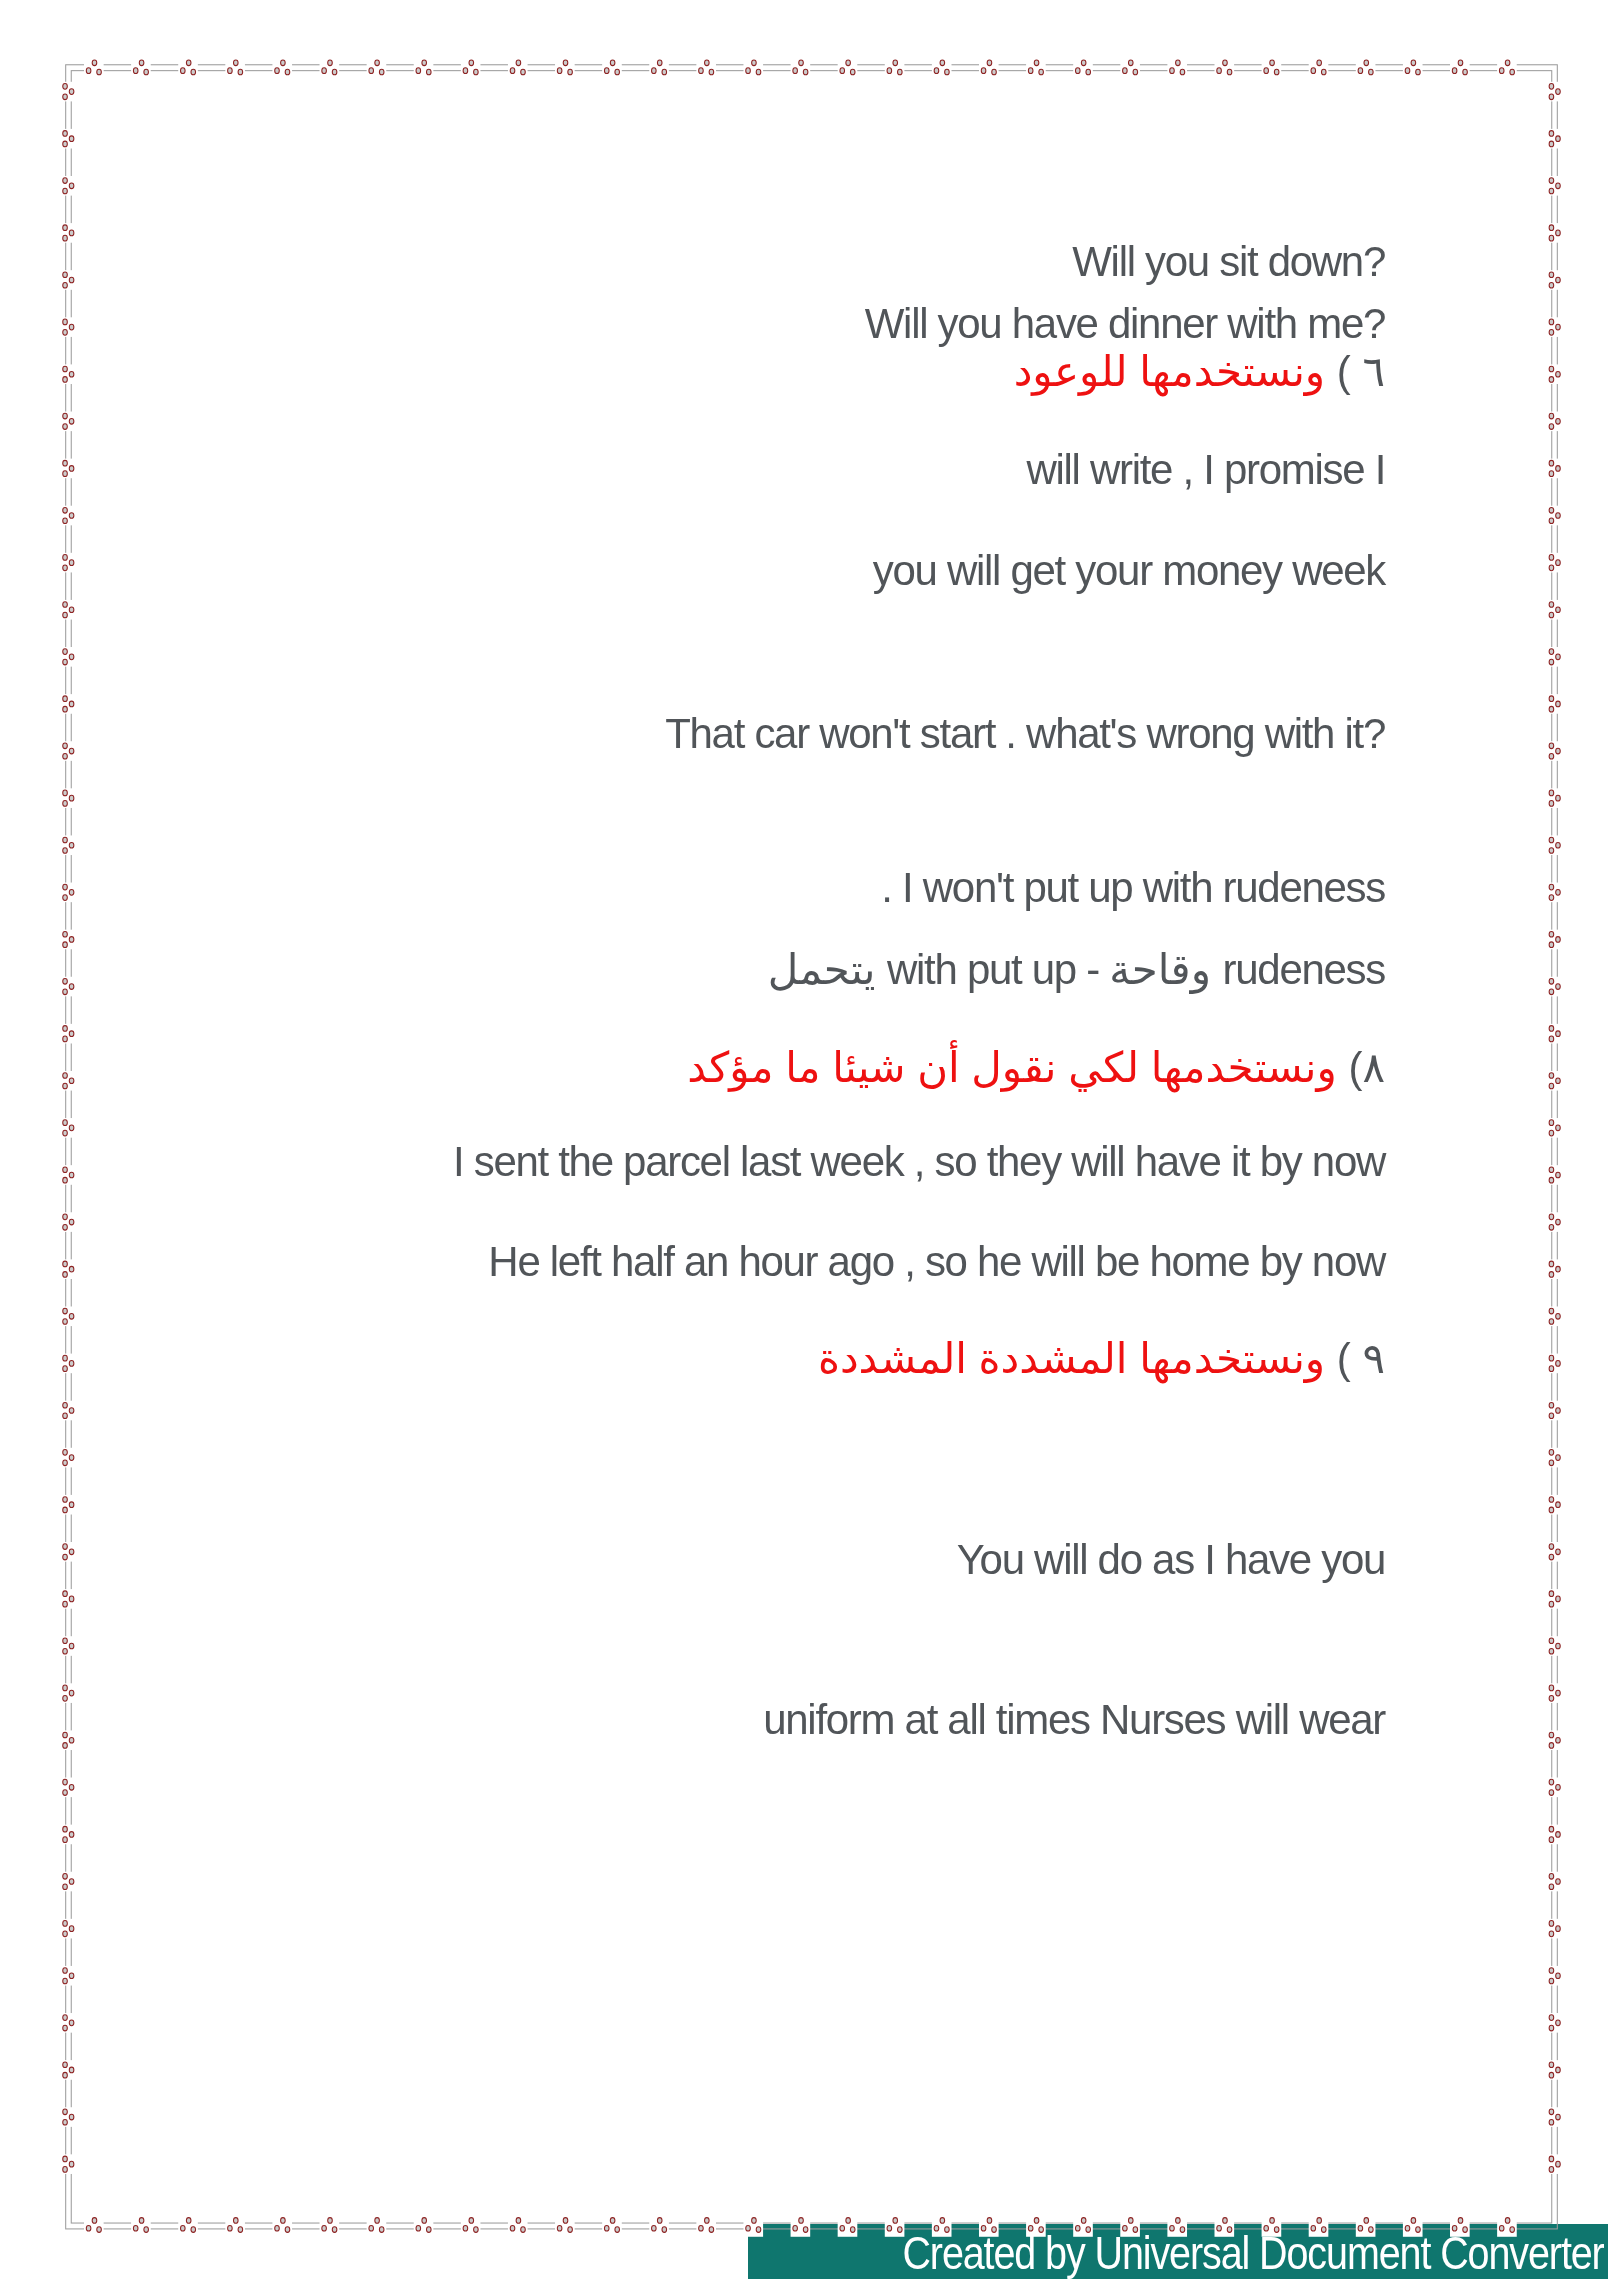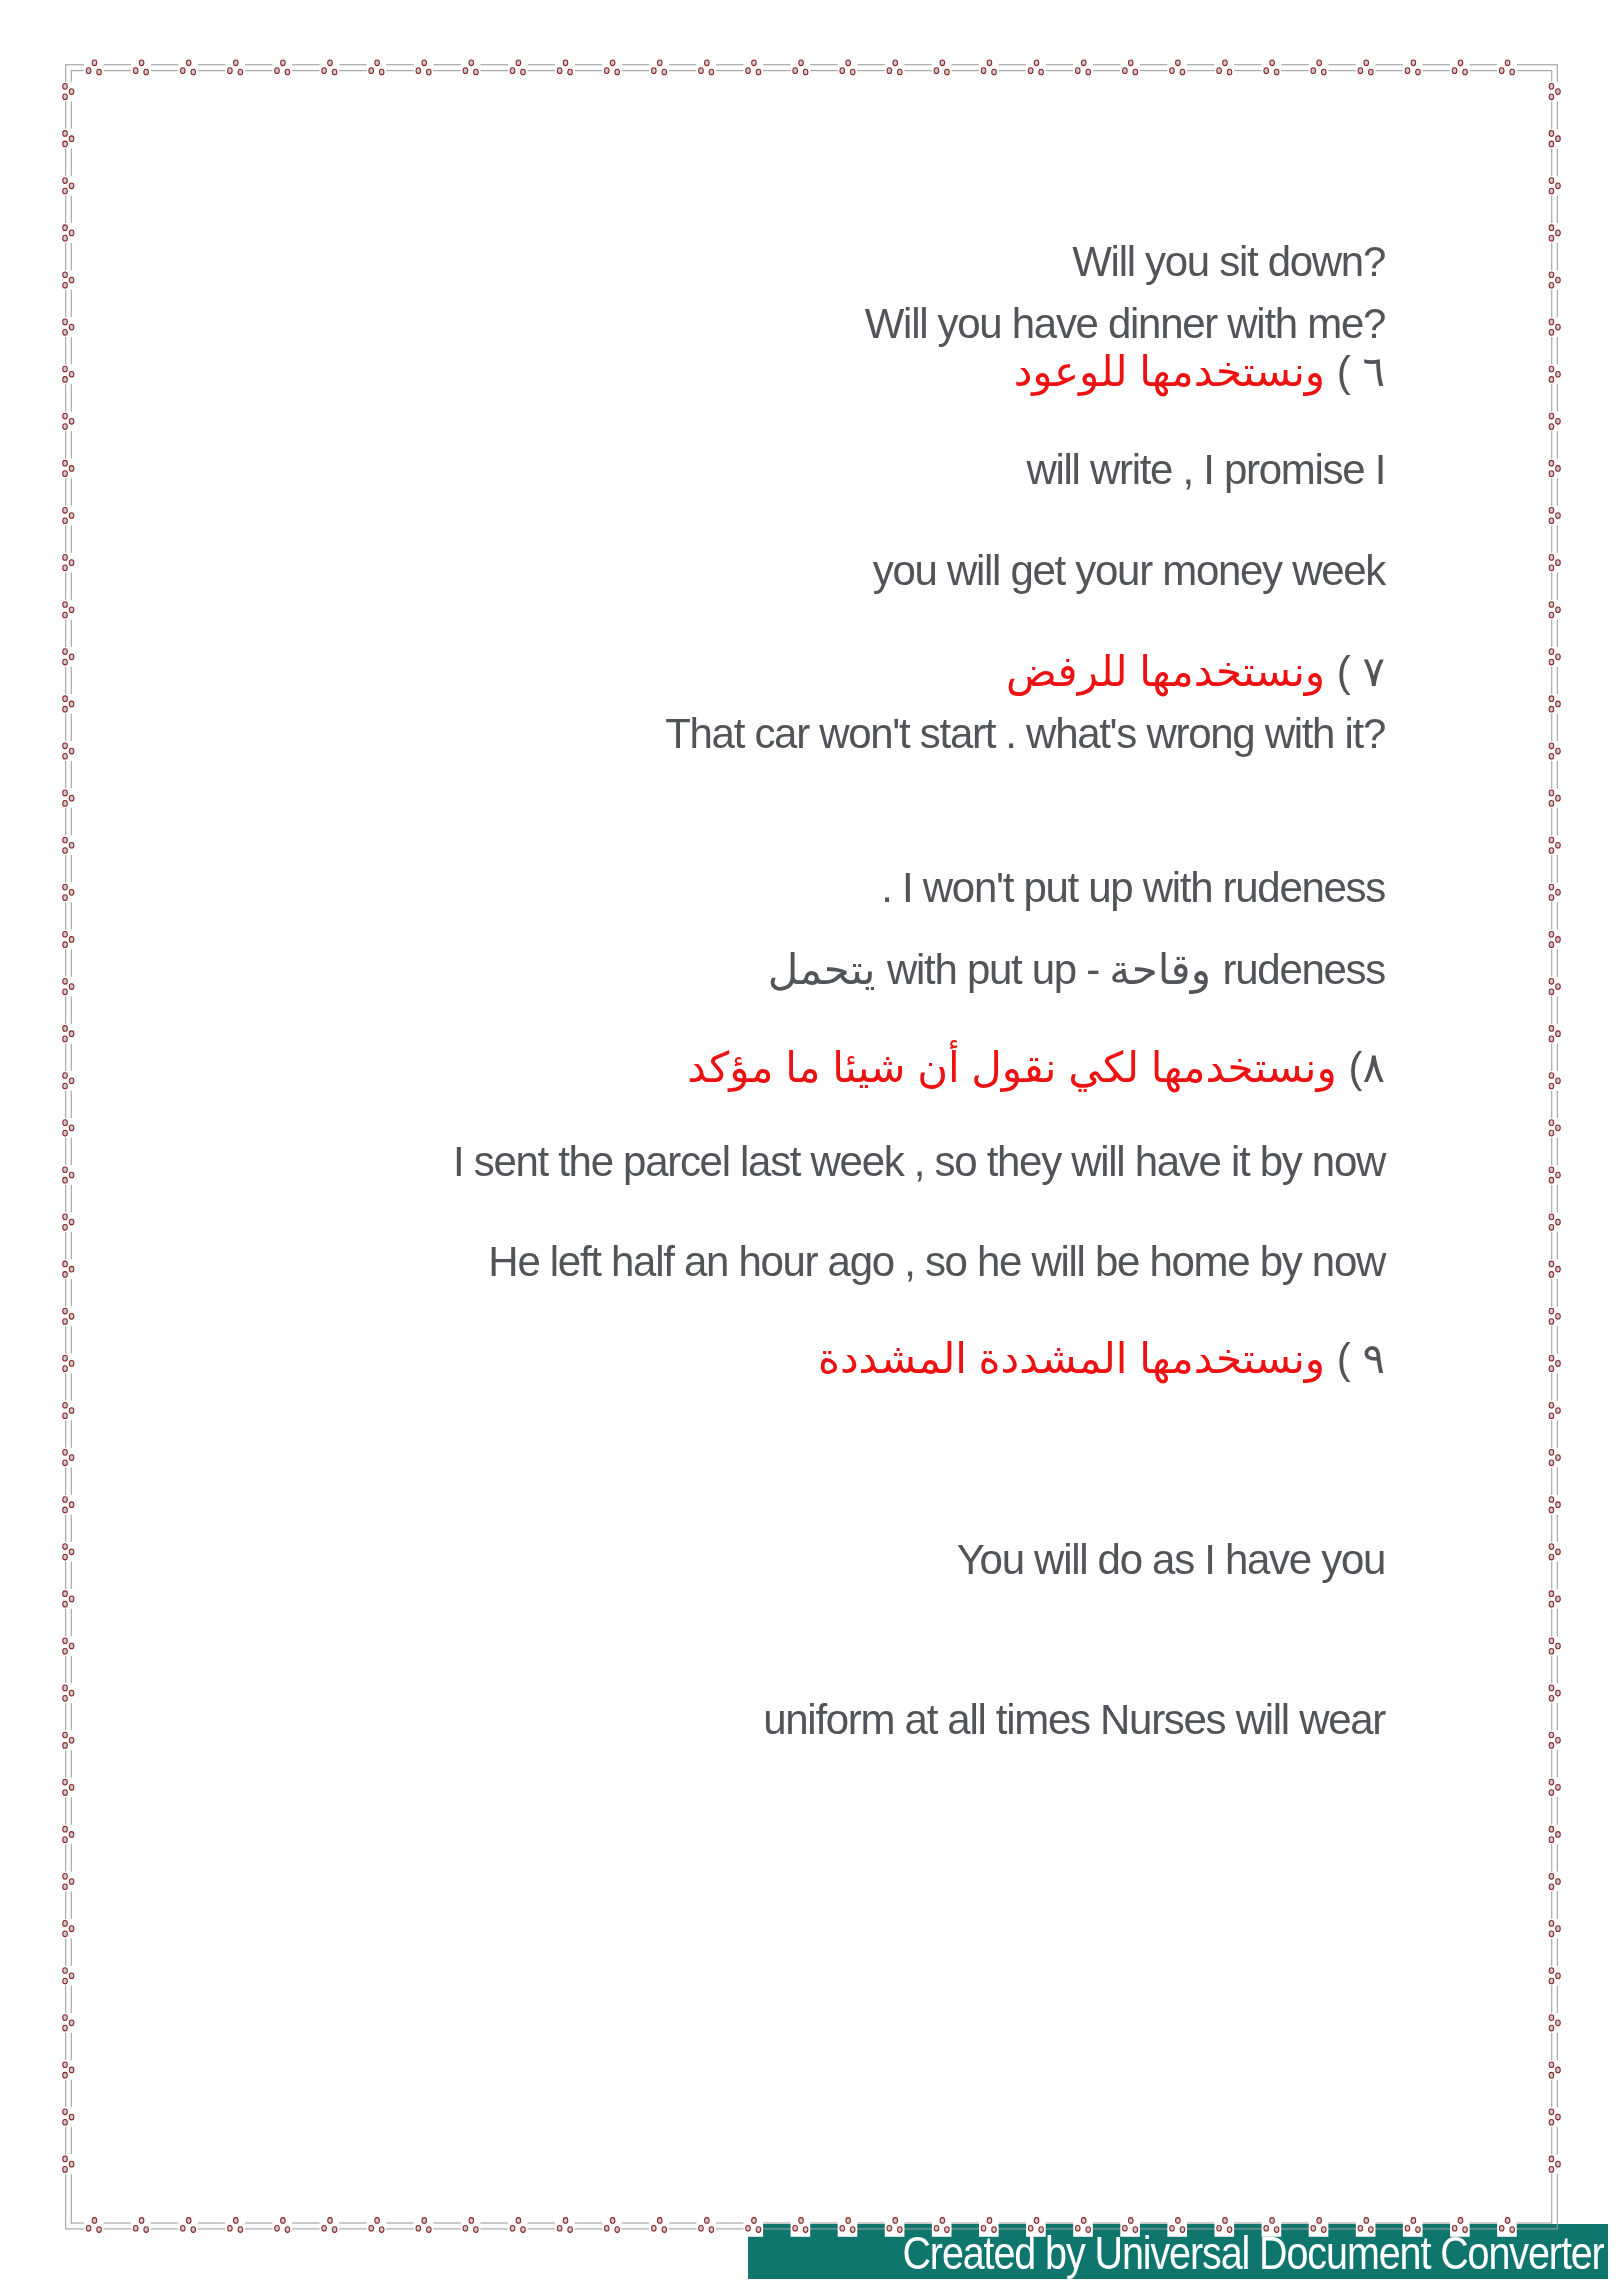--- a/index.html
+++ b/index.html
@@ -655,21 +655,20 @@
       <ellipse cx="2381" cy="3308" rx="3.5" ry="4.3" fill="#cccccc" stroke="#8e2323" stroke-width="1.6"></ellipse>
       <ellipse cx="2371" cy="3316" rx="3.5" ry="4.3" fill="#cccccc" stroke="#8e2323" stroke-width="1.6"></ellipse>
     </svg>
 
   <div id="content">
       <div class="line en" style="top: 193px; margin-top: 37px;">Will you sit down?</div>
       <div class="line en" style="top: 292px;">Will you have dinner with me?</div>
       <div class="line ar" style="top: 340px;"><span class="num">٦ )</span> <span>ونستخدمها للوعود</span></div>
       <div class="line en" style="top: 438px;">will write , I promise I</div>
       <div class="line en" style="top: 539px;">you will get your money week</div>
-      <div class="line ar" style="top: 640px;"><span class="num">٧ )</span> <span>ونستخدمها للرفض</span></div>
       <div class="line en" style="top: 702px; text-align: center;">That car won't start . what's wrong with it?</div>
       <div class="line en" style="top: 856px;">. I won't put up with rudeness</div>
       <div class="line en" style="top: 938px;">يتحمل with put up - وقاحة rudeness</div>
       <div class="line ar" style="top: 1036px;"><span class="num">٨)</span> <span>ونستخدمها لكي نقول أن شيئا ما مؤكد</span></div>
       <div class="line en" style="top: 1130px;">I sent the parcel last week , so they will have it by now</div>
       <div class="line en" style="top: 1230px;">He left half an hour ago , so he will be home by now</div>
       <div class="line ar" style="top: 1327px;"><span class="num">٩ )</span> <span>ونستخدمها المشددة المشددة</span></div>
       <div class="line en" style="top: 1528px;">You will do as I have you</div>
       <div class="line en" style="top: 1675px; margin-top: 13px;">uniform at all times Nurses will wear</div>
     </div>

